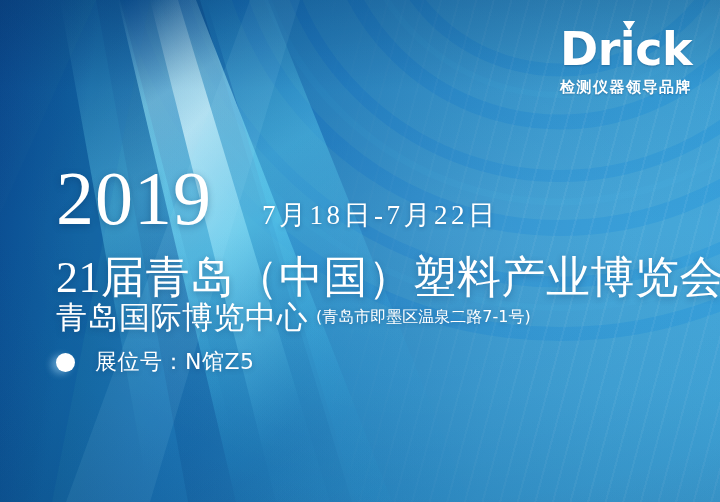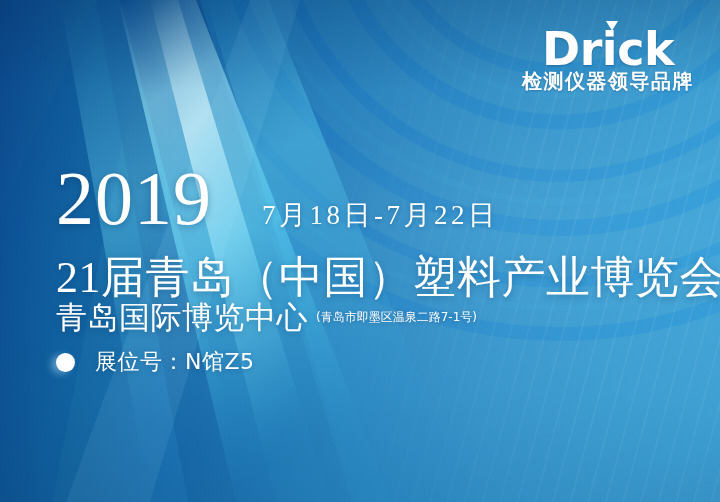--- a/index.html
+++ b/index.html
@@ -112,25 +112,25 @@
   }
   #logo-diamond {
     position: absolute;
     left: 52.5%;
     top: -6px;
     width: 15px;
     height: 11px;
     transform: translateX(-50%);
   }
   #logo-tagline {
-    margin-top: 0;
+    margin-top: 6px;
     color: #ffffff;
     font-family: "DejaVu Sans", "Liberation Sans", sans-serif;
     font-weight: 700;
-    font-size: 20px;
+    font-size: 15px;
     line-height: 18px;
     letter-spacing: 1.5px;
     text-shadow: 0 1px 2px rgba(0,40,80,0.30);
   }
 
   
   #content {
     position: absolute;
     left: 56px;
     top: 160px;
@@ -181,21 +181,21 @@
   #venue {
     font-family: "DejaVu Sans", "Liberation Sans", sans-serif;
     font-size: 31px;
     line-height: 34px;
     letter-spacing: 0.5px;
     text-shadow: 0 2px 6px rgba(0,40,85,0.32);
   }
   #venue-address {
     margin-left: 8px;
     font-family: "DejaVu Sans", "Liberation Sans", sans-serif;
-    font-size: 12px;
+    font-size: 16px;
     line-height: 20px;
     text-shadow: 0 1px 4px rgba(0,40,85,0.30);
   }
 
   .row-booth {
     margin-top: 16px;
     display: flex;
     align-items: center;
     white-space: nowrap;
   }

